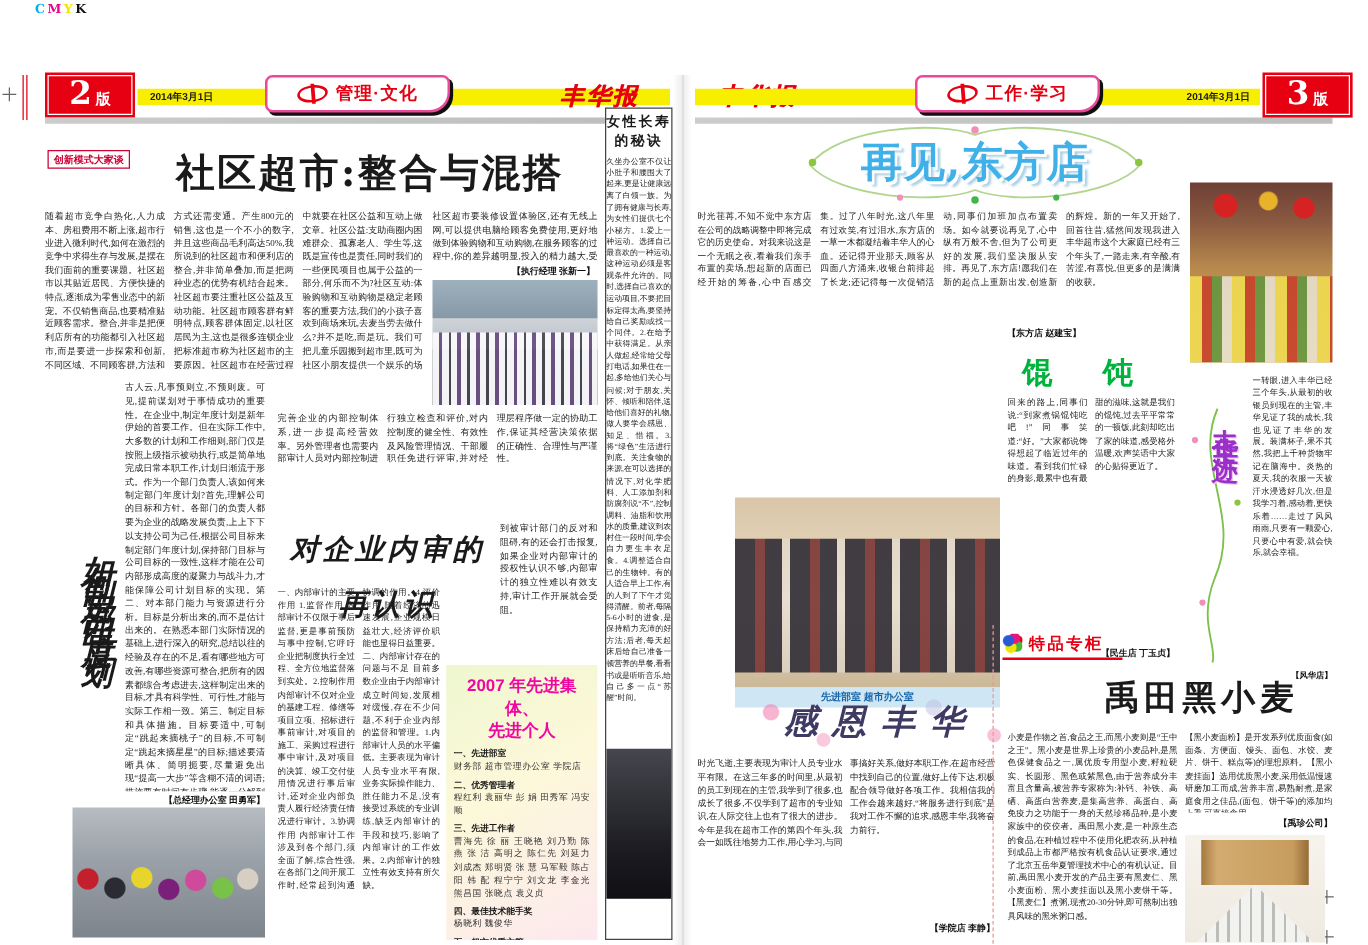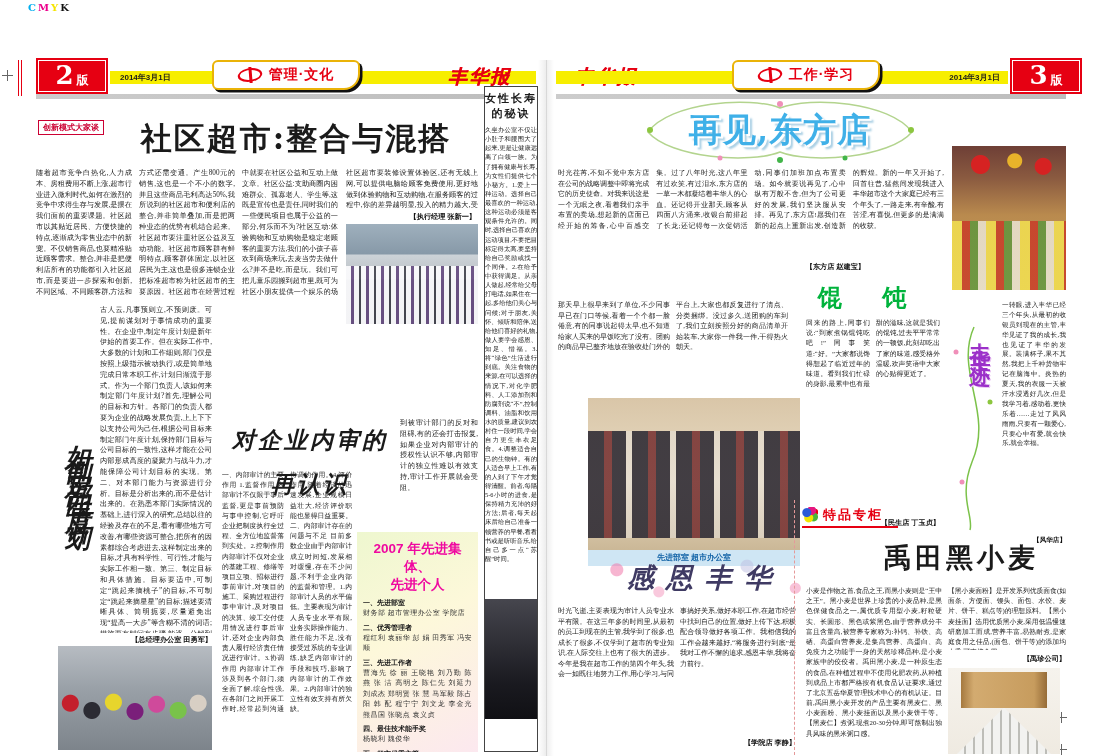--- a/index.html
+++ b/index.html
@@ -12,21 +12,21 @@
 .cols4{column-count:4;column-gap:7px}
 .byl{font-weight:bold;text-align:right;font-size:7.2px;color:#111}
 .photo{overflow:hidden;position:absolute}
 .ybar{background:#f7ee00}
 .shadow{background:linear-gradient(90deg,#cccccc,#bdbdbd)}
 .date{font-size:8px;font-weight:700;font-family:"Liberation Sans",sans-serif;line-height:13px}
 .pbox{background:#e60012;color:#fff;display:flex;align-items:baseline;justify-content:center;gap:3px;box-shadow:inset 0 0 0 2px #e60012, inset 0 0 0 3px #fff}
 .pbox .n{font-size:26px;font-weight:900;font-family:"DejaVu Serif",serif;line-height:34px}
 .pbox .b{font-size:12px;font-weight:700}
 .mast{color:#e60012;font-weight:900;font-style:italic;font-size:19px;letter-spacing:2px;text-shadow:0.6px 0 #e60012;font-family:"DejaVu Serif",serif}
-.tab{background:#fff;border:2px solid #eab308;border-radius:6px 6px 16px 6px;box-shadow:2.5px 2.5px 0 #101010;display:flex;align-items:center;justify-content:center;gap:7px}
+.tab{background:#fff;border:2px solid #ec4899;border-radius:6px 6px 16px 6px;box-shadow:2.5px 2.5px 0 #101010;display:flex;align-items:center;justify-content:center;gap:7px}
 .tab .sec{color:#e60012;font-weight:900;font-size:14px;letter-spacing:1px;font-family:"Liberation Sans",sans-serif}
 .logo{width:24px;height:14px;border:2px solid #e60012;border-radius:50%;position:relative;transform:skewX(-18deg);display:inline-block}
 .logo::after{content:"";position:absolute;left:9px;top:-3px;width:3px;height:16px;background:#e60012;transform:skewX(22deg)}
 .tag{border:1px solid #c03;color:#c03;font-size:8px;font-weight:700;padding:1px 4px;font-family:"Liberation Sans",sans-serif;display:inline-block}
 .h-super{font-size:31px;font-weight:900;letter-spacing:2px;text-align:center;font-family:"DejaVu Serif",serif}
 .vtitle{writing-mode:vertical-rl;font-size:25px;font-weight:900;letter-spacing:9px;font-family:"DejaVu Serif",serif;font-style:italic;text-align:center}
 .h-audit{font-size:23px;font-weight:900;font-style:italic;letter-spacing:3px;text-align:center;font-family:"DejaVu Serif",serif;line-height:44px}
 .awbox{background:linear-gradient(150deg,#eef7cf 0%,#fdf8da 45%,#fce8ef 100%);padding:8px 6px;overflow:hidden}
 .awt{color:#ef08a0;font-size:13.5px;font-weight:900;text-align:center;font-family:"Liberation Sans",sans-serif;line-height:18px}
 .awh{font-size:7px;font-weight:900;margin-top:4px}
@@ -103,20 +103,21 @@
   <div class="abs bt cols3" style="left:36px;top:168px;width:302px;height:130px">随着超市竞争白热化,人力成本、房租费用不断上涨,超市行业进入微利时代,如何在激烈的竞争中求得生存与发展,是摆在我们面前的重要课题。社区超市以其贴近居民、方便快捷的特点,逐渐成为零售业态中的新宠。不仅销售商品,也要精准贴近顾客需求。整合,并非是把便利店所有的功能都引入社区超市,而是要进一步探索和创新,不同区域、不同顾客群,方法和方式还需变通。产生800元的销售,这也是一个不小的数字,并且这些商品毛利高达50%,我所说到的社区超市和便利店的整合,并非简单叠加,而是把两种业态的优势有机结合起来。社区超市要注重社区公益及互动功能。社区超市顾客群有鲜明特点,顾客群体固定,以社区居民为主,这也是很多连锁企业把标准超市称为社区超市的主要原因。社区超市在经营过程中就要在社区公益和互动上做文章。社区公益:支助商圈内困难群众、孤寡老人、学生等,这既是宣传也是责任,同时我们的一些便民项目也属于公益的一部分,何乐而不为?社区互动:体验购物和互动购物是稳定老顾客的重要方法,我们的小孩子喜欢到商场来玩,去麦当劳去做什么?并不是吃,而是玩。我们可把儿童乐园搬到超市里,既可为社区小朋友提供一个娱乐的场所,同时也是吸引顾客的重要方式之一。</div>
   <div class="abs bt" style="left:346px;top:168px;width:132px;height:44px">社区超市要装修设置体验区,还有无线上网,可以提供电脑给顾客免费使用,更好地做到体验购物和互动购物,在服务顾客的过程中,你的差异越明显,投入的精力越大,受惠的顾客越多,效益也将越大。</div>
   <div class="abs byl" style="left:356px;top:212px;width:120px">【执行经理 张新一】</div>
   <div class="photo photoA" style="left:346px;top:224px;width:132px;height:100px"></div>
 
   <div class="abs vtitle" style="left:54px;top:330px;width:40px;height:280px">如何制定部门年度计划</div>
   <div class="abs bt" style="left:100px;top:305px;width:112px;height:328px">古人云,凡事预则立,不预则废。可见,提前谋划对于事情成功的重要性。在企业中,制定年度计划是新年伊始的首要工作。但在实际工作中,大多数的计划和工作细则,部门仅是按照上级指示被动执行,或是简单地完成日常本职工作,计划日渐流于形式。作为一个部门负责人,该如何来制定部门年度计划?首先,理解公司的目标和方针。各部门的负责人都要为企业的战略发展负责,上上下下以支持公司为己任,根据公司目标来制定部门年度计划,保持部门目标与公司目标的一致性,这样才能在公司内部形成高度的凝聚力与战斗力,才能保障公司计划目标的实现。第二、对本部门能力与资源进行分析。目标是分析出来的,而不是估计出来的。在熟悉本部门实际情况的基础上,进行深入的研究,总结以往的经验及存在的不足,看有哪些地方可改善,有哪些资源可整合,把所有的因素都综合考虑进去,这样制定出来的目标,才具有科学性、可行性,才能与实际工作相一致。第三、制定目标和具体措施。目标要适中,可制定“跳起来摘桃子”的目标,不可制定“跳起来摘星星”的目标;描述要清晰具体、简明扼要,尽量避免出现“提高一大步”等含糊不清的词语;措施要有时间有步骤,能逐一分解到责任人,以便于定期检查工作进度,及时掌握变化情况,并根据情况变化对计划做出调整。高尔基曾说过:有了目标就不怕路远。制定了正确的目标等于成功了一半。所以,部门负责人在制定目标时,不能当作例行事项,交差了事。只有在部门负责人主动地组织、实施、控制中,才能不断推动公司的发展。</div>
   <div class="abs byl" style="left:100px;top:635px;width:112px">【总经理办公室 田勇军】</div>
   <div class="photo photoB" style="left:58px;top:646px;width:154px;height:104px"></div>
 
+  <div class="abs bt cols3" style="left:222px;top:330px;width:256px;height:84px">完善企业的内部控制体系,进一步提高经营效率。另外管理者也需要内部审计人员对内部控制进行独立检查和评价,对内控制度的健全性、有效性及风险管理情况、干部履职任免进行评审,并对经理层程序做一定的协助工作,保证其经营决策依据的正确性、合理性与严谨性。</div>
   <div class="abs h-audit" style="left:224px;top:418px;width:172px;height:44px">对企业内审的再认识</div>
   <div class="abs bt" style="left:400px;top:418px;width:78px;height:104px">到被审计部门的反对和阻碍,有的还会打击报复,如果企业对内部审计的授权性认识不够,内部审计的独立性难以有效支持,审计工作开展就会受阻。</div>
   <div class="abs byl" style="left:398px;top:548px;width:80px">【审计部 刘志凌】</div>
   <div class="abs bt cols2" style="left:222px;top:470px;width:130px;height:280px;font-size:6.8px">一、内部审计的主要作用 1.监督作用 内部审计不仅限于事后监督,更是事前预防与事中控制,它呼吁企业把制度执行全过程、全方位地监督落到实处。2.控制作用 内部审计不仅对企业的基建工程、修缮等项目立项、招标进行事前审计,对项目的施工、采购过程进行事中审计,及对项目的决算、竣工交付使用情况进行事后审计,还对企业内部负责人履行经济责任情况进行审计。3.协调作用 内部审计工作涉及到各个部门,须全面了解,综合性强,在各部门之间开展工作时,经常起到沟通协调的作用。4.评价作用 随着经济的迅速发展,企业规模日益壮大,经济评价职能也显得日益重要。二、内部审计存在的问题与不足 目前多数企业由于内部审计成立时间短,发展相对缓慢,存在不少问题,不利于企业内部的监督和管理。1.内部审计人员的水平偏低。主要表现为审计人员专业水平有限,业务实际操作能力、胜任能力不足,没有接受过系统的专业训练,缺乏内部审计的手段和技巧,影响了内部审计的工作效果。2.内部审计的独立性有效支持有所欠缺。</div>
 
   <div class="abs awbox" style="left:357px;top:532px;width:121px;height:220px">
     <div class="awt">2007 年先进集体、</div>
     <div class="awt">先进个人</div>
     <div class="awh">一、先进部室</div>
     <div class="awn">财务部 超市管理办公室 学院店</div>
@@ -159,21 +160,20 @@
       <circle cx="215" cy="64" r="2.5" fill="#42b549"></circle>
       <circle cx="150" cy="66" r="3" fill="#42b549"></circle>
   </svg>
   <div class="abs h-fw" style="left:640px;top:108px;width:280px">再见,东方店</div>
 
   <div class="photo photoC" style="left:952px;top:146px;width:114px;height:144px"></div>
   <div class="abs bt cols4" style="left:558px;top:168px;width:386px;height:92px;font-size:7px">时光荏苒,不知不觉中东方店在公司的战略调整中即将完成它的历史使命。对我来说这是一个无眠之夜,看着我们亲手布置的卖场,想起新的店面已经开始的筹备,心中百感交集。过了八年时光,这八年里有过欢笑,有过泪水,东方店的一草一木都凝结着丰华人的心血。还记得开业那天,顾客从四面八方涌来,收银台前排起了长龙;还记得每一次促销活动,同事们加班加点布置卖场。如今就要说再见了,心中纵有万般不舍,但为了公司更好的发展,我们坚决服从安排。再见了,东方店!愿我们在新的起点上重新出发,创造新的辉煌。新的一年又开始了,回首往昔,猛然间发现我进入丰华超市这个大家庭已经有三个年头了,一路走来,有辛酸,有苦涩,有喜悦,但更多的是满满的收获。</div>
   <div class="abs byl" style="left:745px;top:262px;width:120px">【东方店 赵建宝】</div>
 
   <div class="abs h-wt" style="left:795px;top:282px;width:150px">馄 饨</div>
-  <div class="abs bt cols2" style="left:558px;top:300px;width:230px;height:92px;font-size:7px">那天早上很早来到了单位,不少同事早已在门口等候,看着一个个都一脸倦意,有的同事说起得太早,也不知道给家人买来的早饭吃完了没有。团购的商品早已整齐地放在验收处门外的平台上,大家也都反复进行了清点、分类捆绑。没过多久,送团购的车到了,我们立刻按照分好的商品清单开始装车,大家你一件我一件,干得热火朝天。</div>
   <div class="photo photoD" style="left:588px;top:398px;width:212px;height:152px"></div>
   <div class="abs capband" style="left:588px;top:550px;width:212px;height:16px">先进部室 超市办公室</div>
   <div class="abs bt cols2" style="left:806px;top:318px;width:134px;height:196px;font-size:6.8px">回来的路上,同事们说:“到家煮锅馄饨吃吧!”同事笑道:“好。”大家都说馋得想起了临近过年的味道。看到我们忙碌的身影,最累中也有最甜的滋味,这就是我们的馄饨,过去平平常常的一顿饭,此刻却吃出了家的味道,感受格外温暖,欢声笑语中大家的心贴得更近了。</div>
   <div class="abs byl" style="left:850px;top:518px;width:90px">【民生店 丁玉贞】</div>
 
   <svg class="abs" style="left:944px;top:322px" width="58" height="210" viewBox="0 0 58 210">
     <path d="M30,5 C10,50 50,90 28,140 C14,175 30,195 26,208" fill="none" stroke="#7cc24a" stroke-width="1.5"></path>
     <circle cx="12" cy="30" r="2.5" fill="#f08fb9"></circle>
       <circle cx="46" cy="80" r="2.5" fill="#8cc63f"></circle>
       <circle cx="18" cy="160" r="2.5" fill="#f08fb9"></circle>

